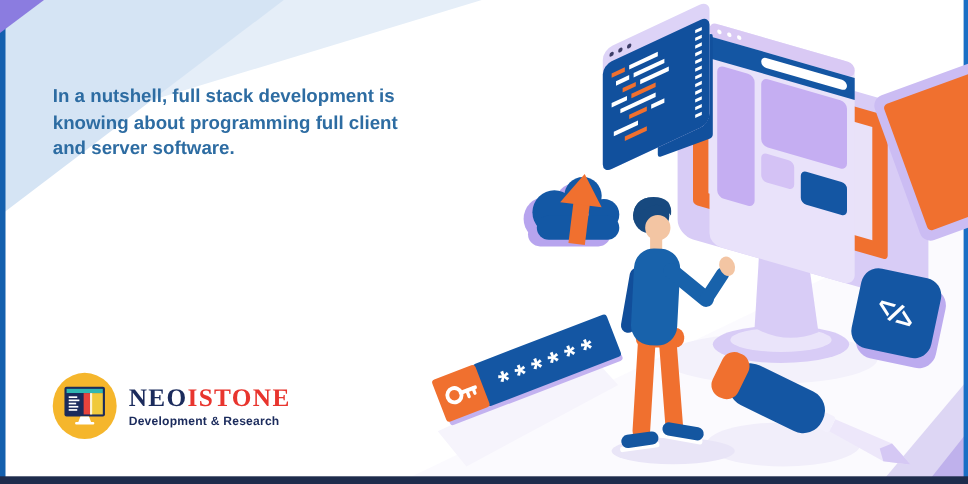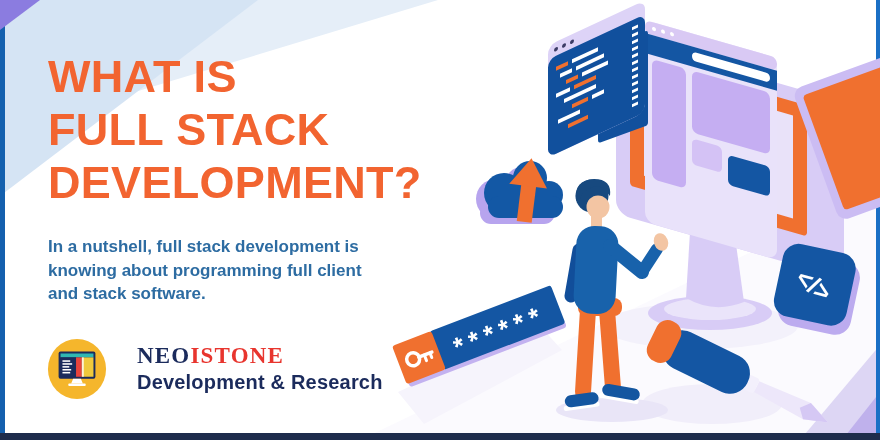--- a/index.html
+++ b/index.html
@@ -12,29 +12,29 @@
   .hero{position:absolute;left:48px;top:50px;z-index:3;}
   .headline{
     margin:0;color:#F26430;font-weight:700;font-size:45px;line-height:53px;
     letter-spacing:.3px;
   }
   .headline span{display:block;}
   .desc{
     margin:26px 0 0;color:#2D6CA2;font-weight:700;font-size:17px;line-height:23.5px;
   }
   .desc span{display:block;}
-  .logo{position:absolute;left:46px;top:337px;display:flex;align-items:center;gap:29px;z-index:3;}
+  .logo{position:absolute;left:46px;top:337px;display:flex;align-items:center;gap:9px;z-index:3;}
   .logo-badge{width:62px;height:64px;flex:0 0 auto;}
   .logo-name{
     font-family:"Liberation Serif",serif;font-weight:700;font-size:23px;
     letter-spacing:1.2px;color:#1B2B5C;line-height:24px;
   }
   .logo-name .accent{color:#E8352E;}
   .logo-tagline{
-    font-family:"Liberation Sans",sans-serif;font-weight:700;font-size:20px;
+    font-family:"Liberation Sans",sans-serif;font-weight:700;font-size:11px;
     color:#1B2B5C;margin-top:3px;letter-spacing:.2px;
   }
 </style>
 </head>
 <body>
 
 <div class="canvas">
 
   <svg class="scene" viewBox="0 0 880 440" aria-hidden="true">
 
@@ -219,29 +219,24 @@
       <line x1="610" y1="246" x2="642" y2="272" stroke="#1862AB" stroke-width="14" stroke-linecap="round"></line>
       <line x1="642" y1="272" x2="657" y2="249" stroke="#1862AB" stroke-width="12" stroke-linecap="round"></line>
       <ellipse cx="661" cy="242" rx="7" ry="9" transform="rotate(-20 661 242)" fill="#F3C5A3"></ellipse>
       <circle cx="592" cy="196" r="16.5" fill="#17497F"></circle>
       <circle cx="598" cy="207" r="11.5" fill="#F3C5A3"></circle>
       <path d="M 576 200 Q 574 180 594 179 Q 612 179 610 196 L 603 188 Q 596 184 588 189 Q 579 193 580 205 Z" fill="#17497F"></path>
     </g>
   </svg>
 
   <div class="hero">
-    <h1 class="headline">
-      <span>WHAT IS</span>
-      <span>FULL STACK</span>
-      <span>DEVELOPMENT?</span>
-    </h1>
     <p class="desc">
       <span>In a nutshell, full stack development is</span>
       <span>knowing about programming full client</span>
-      <span>and stack software.</span>
+      <span>and server software.</span>
     </p>
   </div>
 
   <div class="logo">
     <svg class="logo-badge" viewBox="0 0 64 64" aria-hidden="true">
       <ellipse cx="32" cy="32" rx="30" ry="31" fill="#F5B62C"></ellipse>
       <rect x="13" y="14" width="38" height="28" rx="2" fill="#1B2B5C"></rect>
       <rect x="15" y="16" width="34" height="4" fill="#2FB7B2"></rect>
       <rect x="15" y="20" width="16" height="20" fill="#1B2B5C"></rect>
       <g fill="#FFFFFF">

